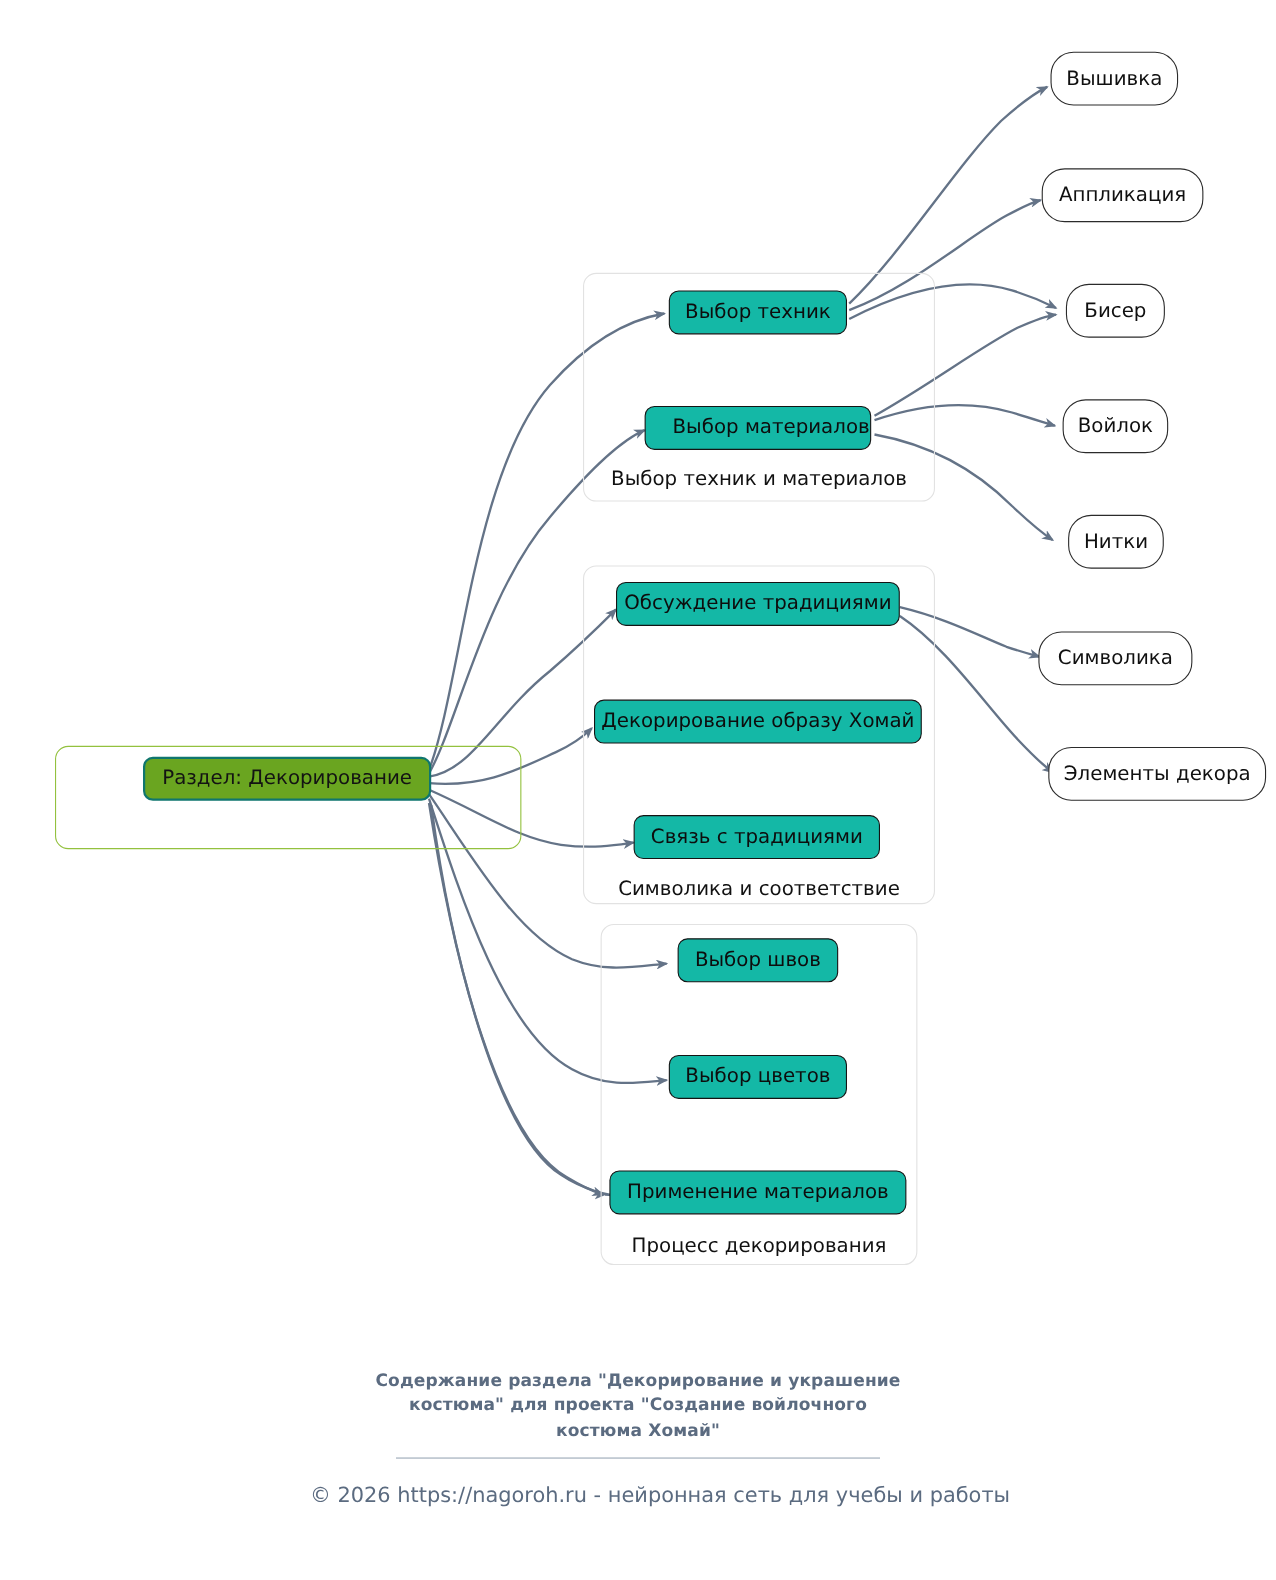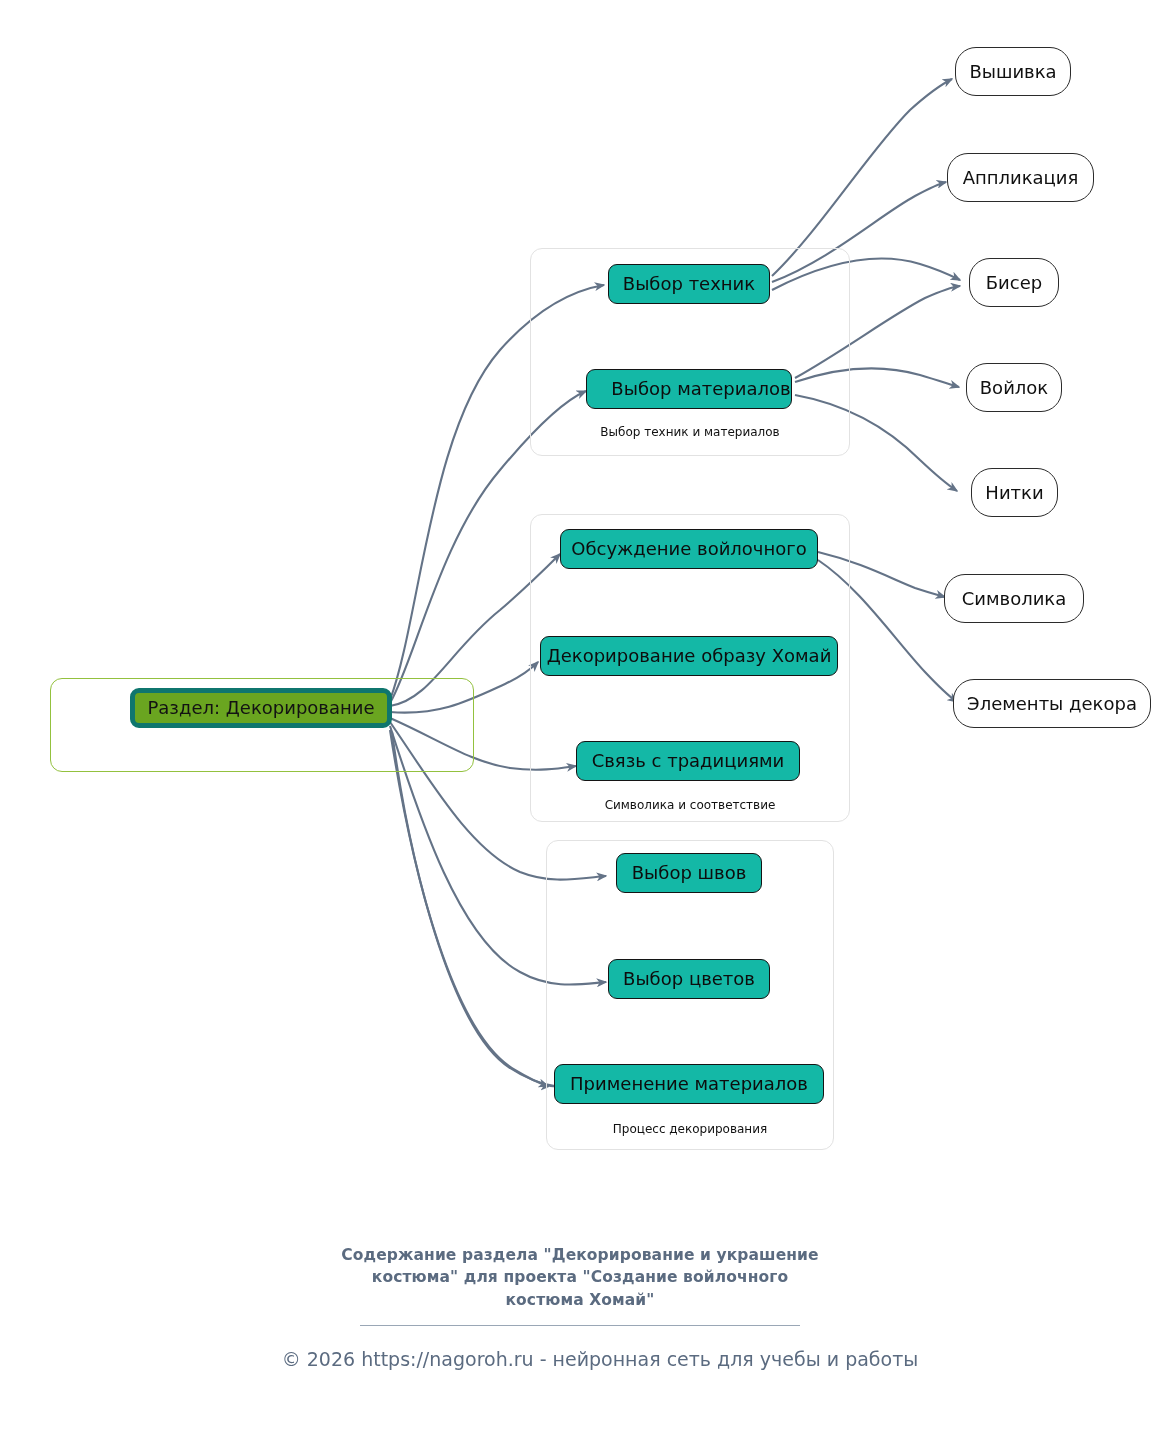--- a/index.html
+++ b/index.html
@@ -32,21 +32,21 @@
     box-sizing: border-box;
     display: flex;
     align-items: center;
     justify-content: center;
     text-align: center;
     line-height: 1.1;
     white-space: nowrap;
   }
   .node-root {
     background: #6aa520;
-    border: 5px solid #0f766e;
+    border: 2px solid #0f766e;
     border-radius: 9px;
     color: #131313;
     font-size: 18px;
   }
   .node-purple {
     background: #14b8a6;
     border: 1px solid #141414;
     border-radius: 9px;
     color: #0d0d0d;
     font-size: 18px;
@@ -64,21 +64,21 @@
     border: 1.4px solid #e2e2e2;
     border-radius: 12px;
     background: transparent;
   }
   .cluster-root {
     border: 1.4px solid #93c13e;
     background: transparent;
   }
   .cluster-label {
     position: absolute;
-    font-size: 12px;
+    font-size: 18px;
     color: #111111;
     white-space: nowrap;
     text-align: center;
   }
   .footer {
     position: absolute;
     left: 0;
     width: 1160px;
     text-align: center;
   }
@@ -153,21 +153,21 @@
   <div class="cluster cluster-root" style="left:50px; top:678px; width:424px; height:94px;"></div>
   <div class="node node-root" style="left:130px; top:688px; width:262px; height:40px;">Раздел: Декорирование</div>
 
   <div class="cluster" style="left:530px; top:248px; width:320px; height:208px;"></div>
   <div class="cluster-label" style="left:530px; top:425px; width:320px;">Выбор техник и материалов</div>
   <div class="node node-purple" style="left:608px; top:264px; width:162px; height:40px;">Выбор техник</div>
   <div class="node node-purple" style="left:586px; top:369px; width:206px; height:40px;padding-left:24px;">Выбор материалов</div>
 
   <div class="cluster" style="left:530px; top:514px; width:320px; height:308px;"></div>
   <div class="cluster-label" style="left:530px; top:798px; width:320px;">Символика и соответствие</div>
-  <div class="node node-purple" style="left:560px; top:529px; width:258px; height:40px;">Обсуждение войлочного</div>
+  <div class="node node-purple" style="left:560px; top:529px; width:258px; height:40px;">Обсуждение традициями</div>
   <div class="node node-purple" style="left:540px; top:636px; width:298px; height:40px;">Декорирование образу Хомай</div>
   <div class="node node-purple" style="left:576px; top:741px; width:224px; height:40px;">Связь с традициями</div>
 
   <div class="cluster" style="left:546px; top:840px; width:288px; height:310px;"></div>
   <div class="cluster-label" style="left:546px; top:1122px; width:288px;">Процесс декорирования</div>
   <div class="node node-purple" style="left:616px; top:853px; width:146px; height:40px;">Выбор швов</div>
   <div class="node node-purple" style="left:608px; top:959px; width:162px; height:40px;">Выбор цветов</div>
   <div class="node node-purple" style="left:554px; top:1064px; width:270px; height:40px;">Применение материалов</div>
 
   <div class="node node-leaf" style="left:955px; top:47px; width:116px; height:49px;">Вышивка</div>

